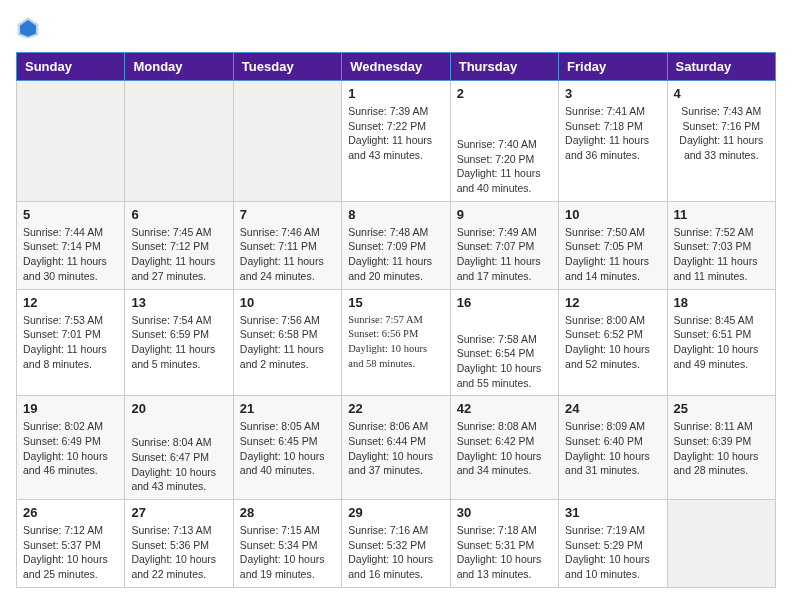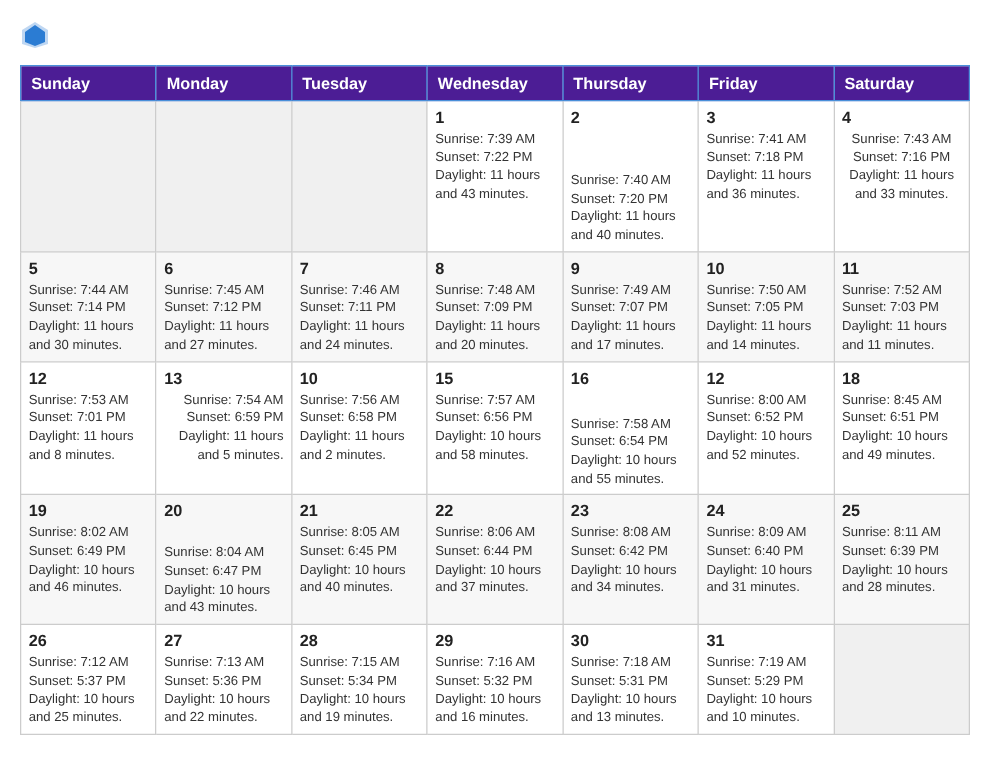--- a/index.html
+++ b/index.html
@@ -197,33 +197,33 @@
       </tr>
       <tr class="week-row">
         <td>
           <div class="day-number">12</div>
           <div class="day-info" style="white-space: pre-line;">Sunrise: 7:53 AM
 Sunset: 7:01 PM
 Daylight: 11 hours and 8 minutes.</div>
         </td>
         <td>
           <div class="day-number">13</div>
-          <div class="day-info" style="white-space: pre-line; text-align: right;">Sunrise: 7:54 AM
+          <div class="day-info" style="white-space: pre-line;">Sunrise: 7:54 AM
 Sunset: 6:59 PM
 Daylight: 11 hours and 5 minutes.</div>
         </td>
         <td>
           <div class="day-number">10</div>
           <div class="day-info" style="white-space: pre-line;">Sunrise: 7:56 AM
 Sunset: 6:58 PM
 Daylight: 11 hours and 2 minutes.</div>
         </td>
         <td>
           <div class="day-number">15</div>
-          <div class="day-info" style="white-space: pre-line;">Sunrise: 7:57 AM
+          <div class="day-info" style="white-space: pre-line; font-family: Liberation Serif, serif;">Sunrise: 7:57 AM
 Sunset: 6:56 PM
 Daylight: 10 hours and 58 minutes.</div>
         </td>
         <td>
           <div class="day-number">16</div>
           <div class="day-info" style="white-space: pre-line; margin-top: 22px;">Sunrise: 7:58 AM
 Sunset: 6:54 PM
 Daylight: 10 hours and 55 minutes.</div>
         </td>
         <td>
@@ -258,21 +258,21 @@
 Sunset: 6:45 PM
 Daylight: 10 hours and 40 minutes.</div>
         </td>
         <td>
           <div class="day-number">22</div>
           <div class="day-info" style="white-space: pre-line;">Sunrise: 8:06 AM
 Sunset: 6:44 PM
 Daylight: 10 hours and 37 minutes.</div>
         </td>
         <td>
-          <div class="day-number">23</div>
+          <div class="day-number">42</div>
           <div class="day-info" style="white-space: pre-line;">Sunrise: 8:08 AM
 Sunset: 6:42 PM
 Daylight: 10 hours and 34 minutes.</div>
         </td>
         <td>
           <div class="day-number">24</div>
           <div class="day-info" style="white-space: pre-line;">Sunrise: 8:09 AM
 Sunset: 6:40 PM
 Daylight: 10 hours and 31 minutes.</div>
         </td>

